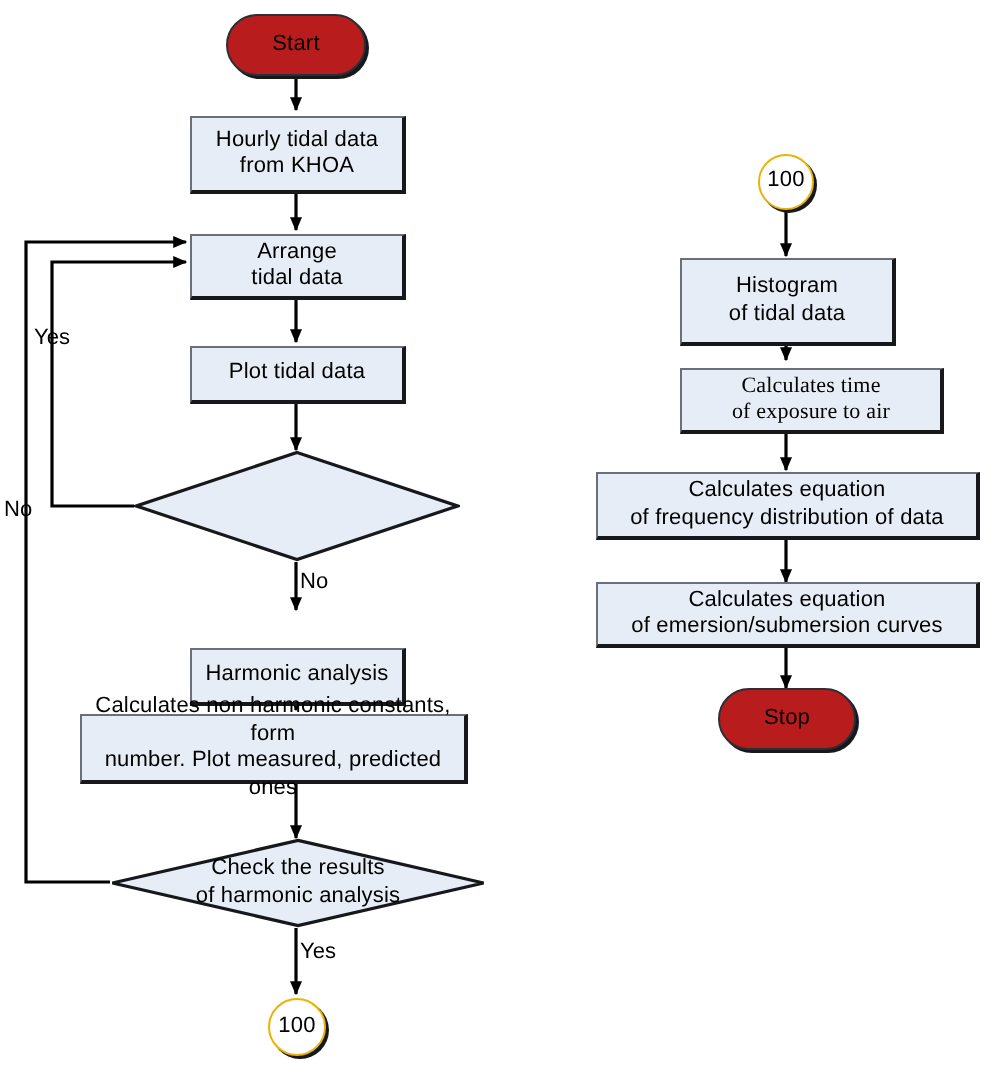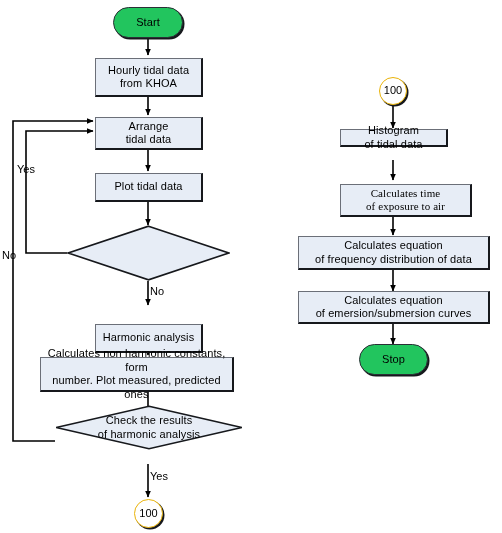--- a/index.html
+++ b/index.html
@@ -43,21 +43,21 @@
   .node.process {
     background: #e7edf6;
     border: 1px solid #6b6f78;
     border-right-color: #16181c;
     border-bottom-color: #16181c;
     border-right-width: 2px;
     border-bottom-width: 2px;
   }
   
   .node.terminator {
-    background: #22c55e;
+    background: #b91c1c;
     border: 1px solid #2b2f36;
     border-radius: 999px;
     box-shadow: 1.5px 1.5px 0 0 #16181c;
   }
   
   .node.connector {
     background: #ffffff;
     border: 1px solid #eab308;
     border-radius: 50%;
     box-shadow: 1.5px 1.5px 0 0 #16181c;
@@ -167,37 +167,37 @@
 
   <div class="node process" style="left:95px; top:324px; width:108px; height:29px;">
     <span class="label">Harmonic analysis</span>
   </div>
 
   <div class="node process" style="left:40px; top:357px; width:194px; height:35px;">
     <span class="label">Calculates non harmonic constants, form
 number. Plot measured, predicted ones</span>
   </div>
 
-  <div class="node decision" style="left:55px; top:405px; width:188px; height:45px;">
+  <div class="node decision" style="left:55px; top:419px; width:188px; height:45px;">
     <svg class="diamond-svg" viewBox="0 0 188 45" preserveAspectRatio="none" xmlns="http://www.w3.org/2000/svg">
       <polygon points="94,1.2 186.8,22.5 94,43.8 1.2,22.5" fill="#e7edf6" stroke="#16181c" stroke-width="1.6"></polygon>
     </svg>
     <span class="label decision-label">Check the results
 of harmonic analysis</span>
   </div>
 
   <div class="node connector" style="left:134px; top:499px; width:29px; height:29px;">
     <span class="label">100</span>
   </div>
 
   <div class="node connector" style="left:379px; top:77px; width:28px; height:28px;">
     <span class="label">100</span>
   </div>
 
-  <div class="node process" style="left:340px; top:129px; width:108px; height:18px;">
+  <div class="node process" style="left:340px; top:129px; width:108px; height:44px;">
     <span class="label">Histogram
 of tidal data</span>
   </div>
 
   <div class="node process" style="left:340px; top:184px; width:132px; height:33px;font-family:Liberation Serif, serif;">
     <span class="label">Calculates time
 of exposure to air</span>
   </div>
 
   <div class="node process" style="left:298px; top:236px; width:192px; height:34px;">

